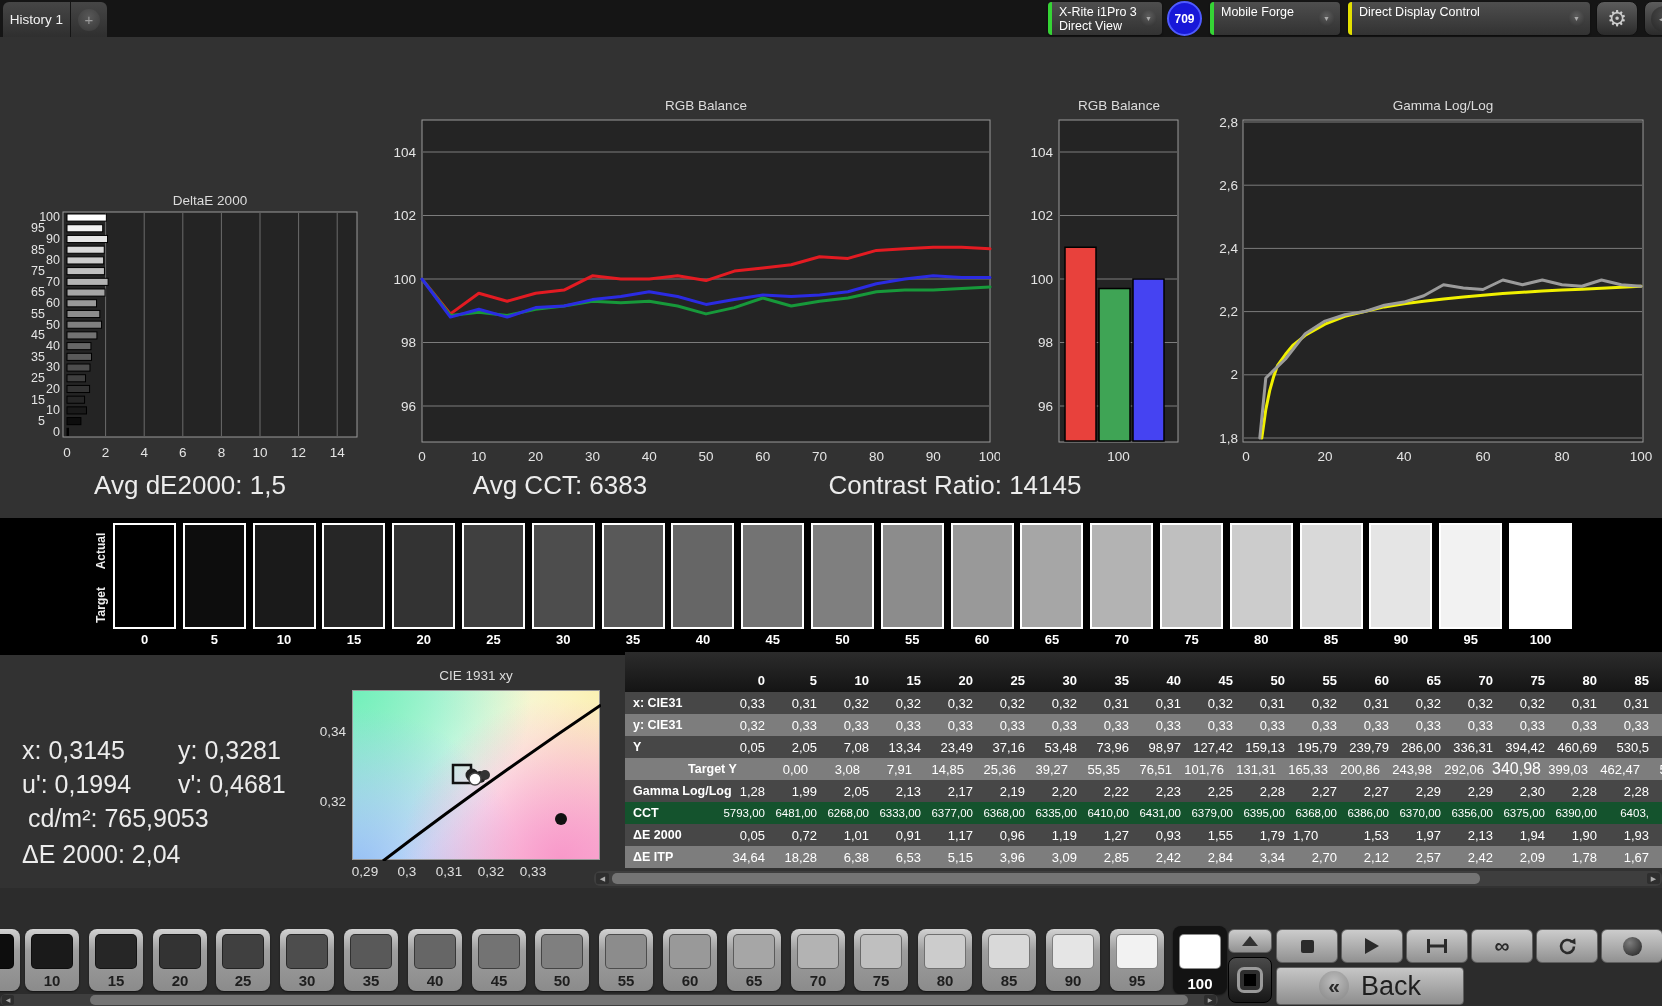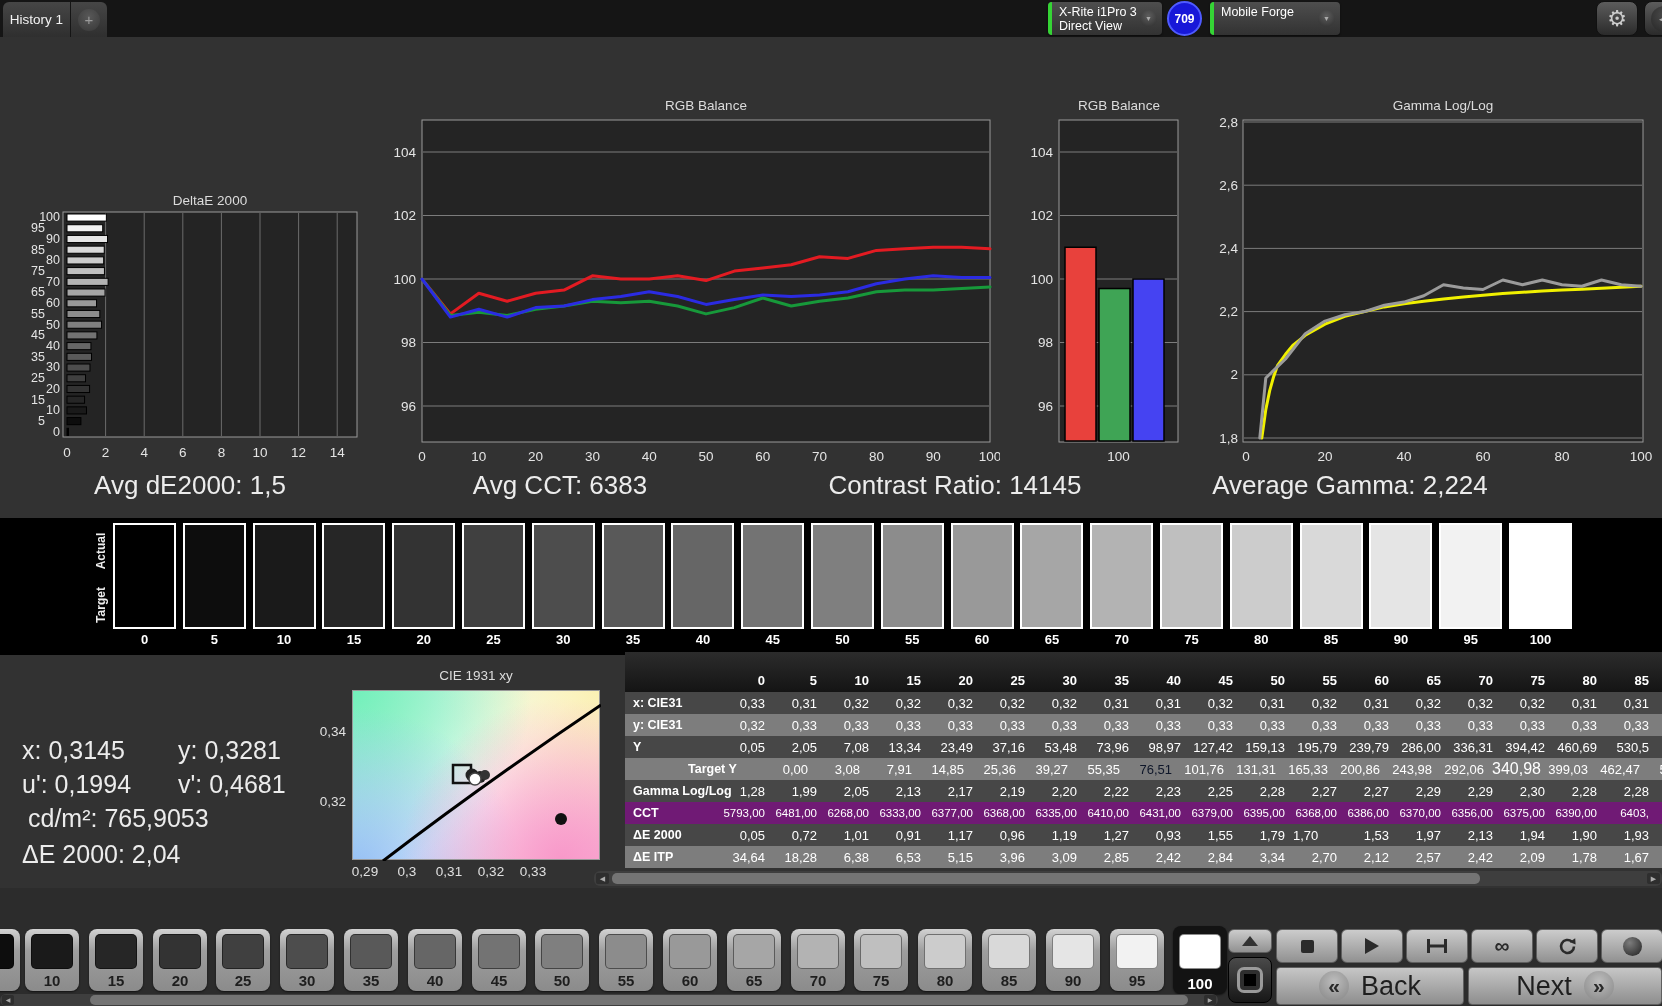--- a/index.html
+++ b/index.html
@@ -90,20 +90,25 @@
     <div class="drop" style="left:1048px;width:114px;">
       <span class="strip" style="background:#35d435;"></span>
       <span class="dl1">X-Rite i1Pro 3</span>
       <span class="dl2">Direct View</span>
       <span class="chev">▼</span>
     </div>
     <div class="badge">709</div>
     <div class="drop" style="left:1210px;width:130px;">
       <span class="strip" style="background:#35d435;"></span>
       <span class="dl1">Mobile Forge</span>
+      <span class="chev">▼</span>
+    </div>
+    <div class="drop" style="left:1348px;width:242px;">
+      <span class="strip" style="background:#e3e000;"></span>
+      <span class="dl1">Direct Display Control</span>
       <span class="chev">▼</span>
     </div>
     <div class="sqbtn" style="left:1596px;width:42px;font-size:22px;">
       <span>⚙</span>
     </div>
     <div class="sqbtn" style="left:1644px;width:40px;">
       <span style="width:26px;height:26px;border-radius:50%;background:radial-gradient(circle at 50% 35%,#4a4a4a,#262626);color:#b5b5b5;font-size:13px;line-height:26px;text-align:center;">◀</span>
     </div>
   </div>
 
@@ -237,21 +242,20 @@
       <text x="328" y="366" text-anchor="middle" font-size="13.5" fill="#e4e4e4" font-family="&quot;Liberation Sans&quot;,sans-serif">60</text>
       <text x="407" y="366" text-anchor="middle" font-size="13.5" fill="#e4e4e4" font-family="&quot;Liberation Sans&quot;,sans-serif">80</text>
       <text x="486" y="366" text-anchor="middle" font-size="13.5" fill="#e4e4e4" font-family="&quot;Liberation Sans&quot;,sans-serif">100</text>
       <polyline points="106.8,343.0 110.8,314.6 114.7,295.6 118.7,281.4 122.6,270.3 130.5,259.3 138.4,249.8 150.3,240.3 170.0,229.2 189.8,221.3 209.5,216.6 229.3,211.9 249.0,208.7 268.8,206.2 288.5,204.0 308.3,202.1 328.0,200.2 347.8,198.6 367.5,197.3 387.3,196.1 407.0,195.1 426.8,194.2 446.5,193.2 466.3,192.3 486.0,191.3" fill="none" stroke="#f0f000" stroke-width="3" stroke-linejoin="round" stroke-linecap="round"></polyline>
       <polyline points="104.8,343.0 110.8,283.0 130.5,264.0 150.3,238.7 170.0,226.1 189.8,219.8 209.5,216.6 229.3,210.3 249.0,207.1 268.8,200.8 288.5,189.7 308.3,192.9 328.0,194.5 347.8,185.0 367.5,189.7 387.3,185.0 407.0,189.7 426.8,191.3 446.5,185.0 466.3,189.7 486.0,191.3" fill="none" stroke="#9b9b9b" stroke-width="3" stroke-linejoin="round" stroke-linecap="round"></polyline>
     </svg>
 
   <div class="stat" style="left:190px;">Avg dE2000: 1,5</div>
   <div class="stat" style="left:560px;">Avg CCT: 6383</div>
   <div class="stat" style="left:955px;">Contrast Ratio: 14145</div>
-  <div class="stat" style="left:1350px;">Average Gamma: 2,224</div>
 
   <div id="swatch-band">
     <span class="rot" style="left:101px;top:33px;">Actual</span>
     <span class="rot" style="left:101px;top:87px;">Target</span>
   <div style="position: absolute; left: 113px; top: 5px; width: 63px; height: 106px; border: 2px solid rgb(255, 255, 255); box-sizing: border-box; background: rgb(0, 0, 0);"></div>
       <div style="position: absolute; left: 109px; top: 114px; width: 71px; text-align: center; font-size: 13px; font-weight: bold; color: rgb(255, 255, 255);">0</div>
       <div style="position: absolute; left: 182.8px; top: 5px; width: 63px; height: 106px; border: 2px solid rgb(255, 255, 255); box-sizing: border-box; background: rgb(13, 13, 13);"></div>
       <div style="position: absolute; left: 178.8px; top: 114px; width: 71px; text-align: center; font-size: 13px; font-weight: bold; color: rgb(255, 255, 255);">5</div>
       <div style="position: absolute; left: 252.6px; top: 5px; width: 63px; height: 106px; border: 2px solid rgb(255, 255, 255); box-sizing: border-box; background: rgb(26, 26, 26);"></div>
       <div style="position: absolute; left: 248.6px; top: 114px; width: 71px; text-align: center; font-size: 13px; font-weight: bold; color: rgb(255, 255, 255);">10</div>
@@ -402,21 +406,21 @@
       </div>
       <div style="position: absolute; left: 0px; top: 106px; width: 100%; height: 22px; display: flex; align-items: center; background: rgb(125, 125, 125);">
         <div style="width: 96px; flex: 0 0 auto; padding-left: 20px; box-sizing: border-box; font-size: 12.5px; font-weight: bold; color: rgb(255, 255, 255); white-space: nowrap; overflow: visible; margin-left: 43px;">Target Y</div>
         <div style="width: 52px; flex: 0 0 auto; text-align: right; padding-right: 8px; box-sizing: border-box; font-size: 13px; color: rgb(255, 255, 255); white-space: nowrap;">0,00</div>
         <div style="width: 52px; flex: 0 0 auto; text-align: right; padding-right: 8px; box-sizing: border-box; font-size: 13px; color: rgb(255, 255, 255); white-space: nowrap;">3,08</div>
         <div style="width: 52px; flex: 0 0 auto; text-align: right; padding-right: 8px; box-sizing: border-box; font-size: 13px; color: rgb(255, 255, 255); white-space: nowrap;">7,91</div>
         <div style="width: 52px; flex: 0 0 auto; text-align: right; padding-right: 8px; box-sizing: border-box; font-size: 13px; color: rgb(255, 255, 255); white-space: nowrap;">14,85</div>
         <div style="width: 52px; flex: 0 0 auto; text-align: right; padding-right: 8px; box-sizing: border-box; font-size: 13px; color: rgb(255, 255, 255); white-space: nowrap;">25,36</div>
         <div style="width: 52px; flex: 0 0 auto; text-align: right; padding-right: 8px; box-sizing: border-box; font-size: 13px; color: rgb(255, 255, 255); white-space: nowrap;">39,27</div>
         <div style="width: 52px; flex: 0 0 auto; text-align: right; padding-right: 8px; box-sizing: border-box; font-size: 13px; color: rgb(255, 255, 255); white-space: nowrap;">55,35</div>
-        <div style="width: 52px; flex: 0 0 auto; text-align: right; padding-right: 8px; box-sizing: border-box; font-size: 13px; color: #0f172a; white-space: nowrap;">76,51</div>
+        <div style="width: 52px; flex: 0 0 auto; text-align: right; padding-right: 8px; box-sizing: border-box; font-size: 13px; color: #ffffff; white-space: nowrap;">76,51</div>
         <div style="width: 52px; flex: 0 0 auto; text-align: right; padding-right: 8px; box-sizing: border-box; font-size: 13px; color: rgb(255, 255, 255); white-space: nowrap;">101,76</div>
         <div style="width: 52px; flex: 0 0 auto; text-align: right; padding-right: 8px; box-sizing: border-box; font-size: 13px; color: rgb(255, 255, 255); white-space: nowrap;">131,31</div>
         <div style="width: 52px; flex: 0 0 auto; text-align: right; padding-right: 8px; box-sizing: border-box; font-size: 13px; color: rgb(255, 255, 255); white-space: nowrap;">165,33</div>
         <div style="width: 52px; flex: 0 0 auto; text-align: right; padding-right: 8px; box-sizing: border-box; font-size: 13px; color: rgb(255, 255, 255); white-space: nowrap;">200,86</div>
         <div style="width: 52px; flex: 0 0 auto; text-align: right; padding-right: 8px; box-sizing: border-box; font-size: 13px; color: rgb(255, 255, 255); white-space: nowrap;">243,98</div>
         <div style="width: 52px; flex: 0 0 auto; text-align: right; padding-right: 8px; box-sizing: border-box; font-size: 13px; color: rgb(255, 255, 255); white-space: nowrap;">292,06</div>
         <div style="width: 52px; flex: 0 0 auto; text-align: right; padding-right: 8px; box-sizing: border-box; font-size: 16px; color: rgb(255, 255, 255); white-space: nowrap;">340,98</div>
         <div style="width: 52px; flex: 0 0 auto; text-align: right; padding-right: 8px; box-sizing: border-box; font-size: 13px; color: rgb(255, 255, 255); white-space: nowrap;">399,03</div>
         <div style="width: 52px; flex: 0 0 auto; text-align: right; padding-right: 8px; box-sizing: border-box; font-size: 13px; color: rgb(255, 255, 255); white-space: nowrap;">462,47</div>
         <div style="width: 52px; flex: 0 0 auto; text-align: right; padding-right: 8px; box-sizing: border-box; font-size: 13px; color: rgb(255, 255, 255); white-space: nowrap;">531,4</div>
@@ -435,21 +439,21 @@
         <div style="width: 52px; flex: 0 0 auto; text-align: right; padding-right: 8px; box-sizing: border-box; font-size: 13px; color: rgb(255, 255, 255); white-space: nowrap;">2,25</div>
         <div style="width: 52px; flex: 0 0 auto; text-align: right; padding-right: 8px; box-sizing: border-box; font-size: 13px; color: rgb(255, 255, 255); white-space: nowrap;">2,28</div>
         <div style="width: 52px; flex: 0 0 auto; text-align: right; padding-right: 8px; box-sizing: border-box; font-size: 13px; color: rgb(255, 255, 255); white-space: nowrap;">2,27</div>
         <div style="width: 52px; flex: 0 0 auto; text-align: right; padding-right: 8px; box-sizing: border-box; font-size: 13px; color: rgb(255, 255, 255); white-space: nowrap;">2,27</div>
         <div style="width: 52px; flex: 0 0 auto; text-align: right; padding-right: 8px; box-sizing: border-box; font-size: 13px; color: rgb(255, 255, 255); white-space: nowrap;">2,29</div>
         <div style="width: 52px; flex: 0 0 auto; text-align: right; padding-right: 8px; box-sizing: border-box; font-size: 13px; color: rgb(255, 255, 255); white-space: nowrap;">2,29</div>
         <div style="width: 52px; flex: 0 0 auto; text-align: right; padding-right: 8px; box-sizing: border-box; font-size: 13px; color: rgb(255, 255, 255); white-space: nowrap;">2,30</div>
         <div style="width: 52px; flex: 0 0 auto; text-align: right; padding-right: 8px; box-sizing: border-box; font-size: 13px; color: rgb(255, 255, 255); white-space: nowrap;">2,28</div>
         <div style="width: 52px; flex: 0 0 auto; text-align: right; padding-right: 8px; box-sizing: border-box; font-size: 13px; color: rgb(255, 255, 255); white-space: nowrap;">2,28</div>
       </div>
-      <div style="position: absolute; left: 0px; top: 150px; width: 100%; height: 22px; display: flex; align-items: center; background: #701a75;">
+      <div style="position: absolute; left: 0px; top: 150px; width: 100%; height: 22px; display: flex; align-items: center; background: #14532d;">
         <div style="width: 96px; flex: 0 0 auto; padding-left: 8px; box-sizing: border-box; font-size: 12.5px; font-weight: bold; color: rgb(255, 255, 255); white-space: nowrap; overflow: visible;">CCT</div>
         <div style="width: 52px; flex: 0 0 auto; text-align: right; padding-right: 8px; box-sizing: border-box; font-size: 11.5px; color: rgb(255, 255, 255); white-space: nowrap;">5793,00</div>
         <div style="width: 52px; flex: 0 0 auto; text-align: right; padding-right: 8px; box-sizing: border-box; font-size: 11.5px; color: rgb(255, 255, 255); white-space: nowrap;">6481,00</div>
         <div style="width: 52px; flex: 0 0 auto; text-align: right; padding-right: 8px; box-sizing: border-box; font-size: 11.5px; color: rgb(255, 255, 255); white-space: nowrap;">6268,00</div>
         <div style="width: 52px; flex: 0 0 auto; text-align: right; padding-right: 8px; box-sizing: border-box; font-size: 11.5px; color: rgb(255, 255, 255); white-space: nowrap;">6333,00</div>
         <div style="width: 52px; flex: 0 0 auto; text-align: right; padding-right: 8px; box-sizing: border-box; font-size: 11.5px; color: rgb(255, 255, 255); white-space: nowrap;">6377,00</div>
         <div style="width: 52px; flex: 0 0 auto; text-align: right; padding-right: 8px; box-sizing: border-box; font-size: 11.5px; color: rgb(255, 255, 255); white-space: nowrap;">6368,00</div>
         <div style="width: 52px; flex: 0 0 auto; text-align: right; padding-right: 8px; box-sizing: border-box; font-size: 11.5px; color: rgb(255, 255, 255); white-space: nowrap;">6335,00</div>
         <div style="width: 52px; flex: 0 0 auto; text-align: right; padding-right: 8px; box-sizing: border-box; font-size: 11.5px; color: rgb(255, 255, 255); white-space: nowrap;">6410,00</div>
         <div style="width: 52px; flex: 0 0 auto; text-align: right; padding-right: 8px; box-sizing: border-box; font-size: 11.5px; color: rgb(255, 255, 255); white-space: nowrap;">6431,00</div>
@@ -628,24 +632,20 @@
       </svg>
     </div>
     <div class="tbtn" style="left:1601px;">
         <span class="ic-sphere"></span>
       </div>
 
     <div class="navbtn" style="left:1276px;width:188px;">
       <span class="chevc">«</span>
       <span>Back</span>
     </div>
-    <div class="navbtn" style="left:1468px;width:194px;">
-      <span>Next</span>
-      <span class="chevc">»</span>
-    </div>
 
     <div class="sb-track" style="left:0;top:106px;width:1218px;height:12px;"></div>
     <div class="sb-btn" style="left:2px;top:107px;width:12px;height:10px;font-size:6px;line-height:10px;">◀</div>
     <div class="sb-thumb" style="left:90px;top:107px;width:1098px;height:10px;"></div>
     <div class="sb-btn" style="left:1204px;top:107px;width:12px;height:10px;font-size:6px;line-height:10px;">▶</div>
   </div>
 <div class="cie-xlab" style="left: 365px;">0,29</div>
     <div class="cie-xlab" style="left: 407px;">0,3</div>
     <div class="cie-xlab" style="left: 449px;">0,31</div>
     <div class="cie-xlab" style="left: 491px;">0,32</div>

